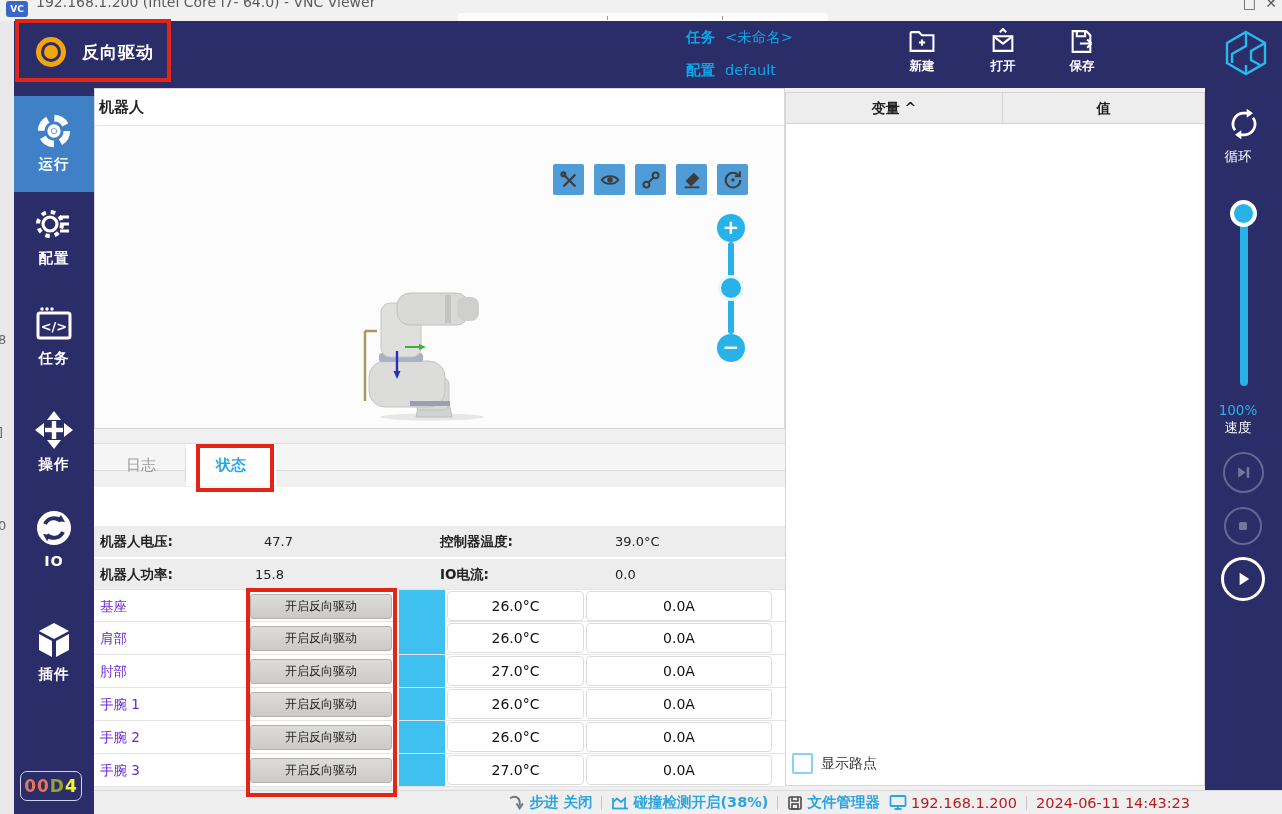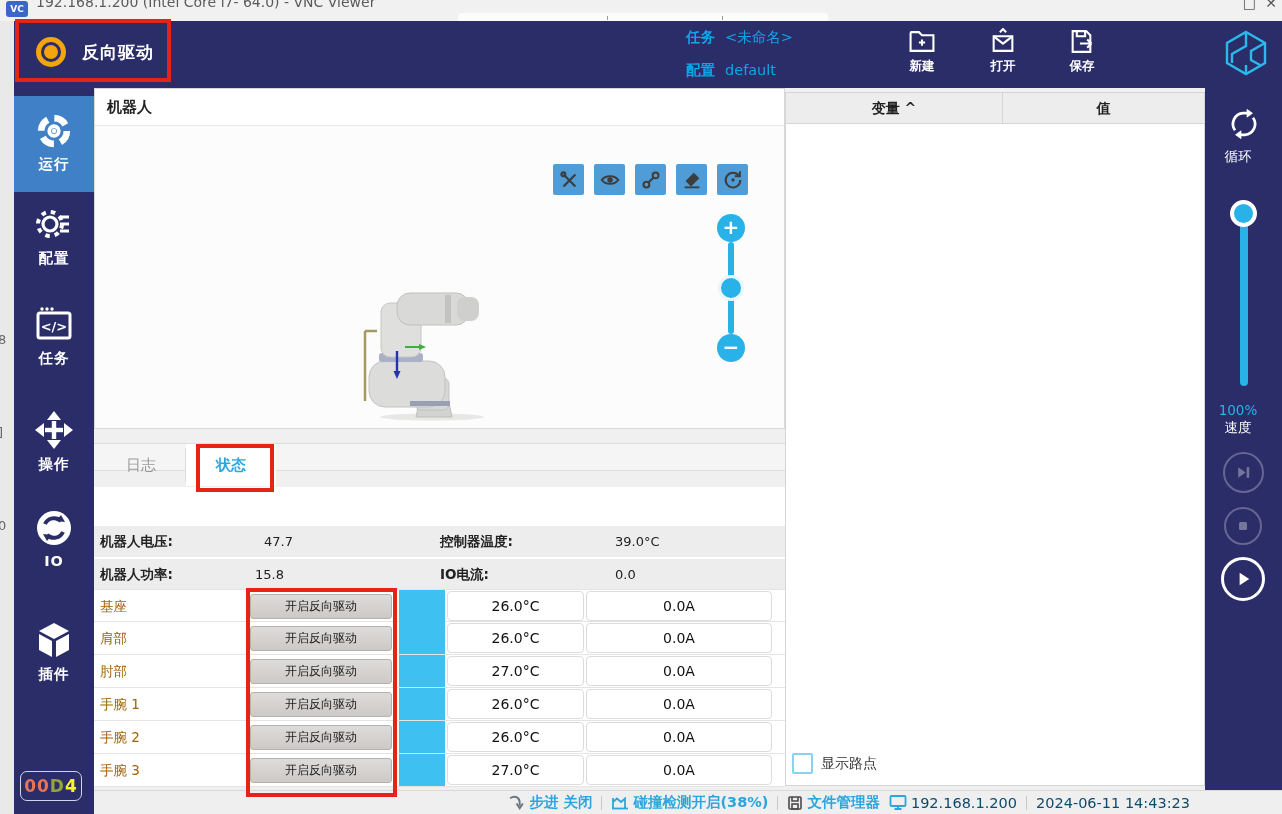--- a/index.html
+++ b/index.html
@@ -38,39 +38,39 @@
   .sb-item{position:absolute;left:0;width:80px;text-align:center;color:#fff;cursor:pointer}
   .sb-item svg{display:block;margin:0 auto}
   .sb-item .lbl{font-size:14.5px;font-weight:bold;margin-top:5px;letter-spacing:1px}
   .sb-item.active{background:#3f80c6;padding-top:16px;height:96px}
   #badge{position:absolute;left:6px;top:683px;width:62px;height:30px;border:1px solid #cfd4ee;border-radius:7px;
          text-align:center;line-height:28px;font-size:17px;font-weight:bold;letter-spacing:1px;background:#2a2d68}
   #badge .c1{color:#e4745c}#badge .c2{color:#98a23b}#badge .c3{color:#f5f523}
 
   
   #robot-panel{position:absolute;left:94px;top:88px;width:691px;height:341px;background:#fcfcfc;border:1px solid #d8d8d8}
-  .panel-title{height:37px;line-height:37px;padding-left:12px;font-size:15px;font-weight:bold;color:#222;
+  .panel-title{height:37px;line-height:37px;padding-left:4px;font-size:15px;font-weight:bold;color:#222;
                border-bottom:1px solid #e6e6e6;background:#fff}
   .tb-btn{position:absolute;width:31px;height:31px;background:#4f9cd7;border-radius:2px;display:flex;
           align-items:center;justify-content:center;cursor:pointer}
   .zoom-circle{position:absolute;width:28px;height:28px;border-radius:50%;background:#29b2e8;color:#fff;
                text-align:center;line-height:26px;font-size:20px;font-weight:bold;cursor:pointer}
   .zoom-track{position:absolute;width:6px;background:#29b2e8;border-radius:3px}
   .zoom-knob{position:absolute;width:26px;height:26px;border-radius:50%;background:#29b2e8;border:3px solid #e9f7fd;cursor:grab}
 
   
   #tabs{position:absolute;left:94px;top:443px;width:691px;height:28px;background:#f5f5f5;
         border-top:1px solid #ddd;border-bottom:1px solid #ddd}
   .tab{position:absolute;top:0;height:42px;line-height:42px;text-align:center;font-size:15px;cursor:pointer}
   .tab-sep{position:absolute;left:91px;top:4px;width:1px;height:34px;background:#ddd}
   #table-wrap{position:absolute;left:94px;top:487px;width:691px;height:300px;background:#fff}
   .info-row{position:absolute;left:0;width:691px;height:31px;background:#ededed;font-size:13px;line-height:31px}
   .info-row b{font-size:13.5px}
   .joint-row{position:absolute;left:0;width:691px;height:33px;background:#fff;border-bottom:1px solid #e4e4e4;font-size:13.5px}
-  .joint-row .jname{position:absolute;left:6px;line-height:33px;color:#a16207}
+  .joint-row .jname{position:absolute;left:6px;line-height:33px;color:#6d28d9}
   .jbtn{position:absolute;left:156px;top:4px;width:142px;height:25px;border:1px solid #b4b2b0;border-radius:3px;
         background:linear-gradient(#dedcda,#ccc9c7);font-size:12px;color:#222;text-align:center;line-height:23px;cursor:pointer}
   .jbar{position:absolute;left:305px;top:0;width:46px;height:32px;background:#3ec1f0}
   .jcell{position:absolute;top:1px;height:30px;border:1px solid #dcdcdc;border-radius:4px;background:#fff;
          text-align:center;line-height:28px;font-size:14px;color:#111}
   .jtemp{left:353px;width:137px}
   .jcurr{left:492px;width:186px}
 
   
   #varpanel{position:absolute;left:785px;top:92px;width:420px;height:694px;background:#fff;border:1px solid #d5d5d5}
@@ -89,21 +89,21 @@
               border:4px solid #fff;cursor:grab}
   .pb{position:absolute;border-radius:50%;display:flex;align-items:center;justify-content:center;cursor:pointer}
   .pb.dim{border:2px solid rgba(255,255,255,.28)}
   .pb.lit{border:3px solid #fff}
 
   
   #statusbar{position:absolute;left:94px;top:790px;width:1188px;height:24px;background:#efefef;border-top:1px solid #d9d9d9;
              display:flex;align-items:center;justify-content:flex-end;padding-right:92px;gap:9px;font-size:14.5px;white-space:nowrap}
   #statusbar .grp{display:inline-flex;align-items:center;gap:4px}
   .blue{color:#2aa5de;font-weight:bold}
-  .gray{color:#0c4a6e}
+  .gray{color:#b91c1c}
   .sep{width:1px;height:14px;background:#c9c9c9}
 
   
   .annot{position:absolute;border:4px solid #e42417;z-index:60;pointer-events:none}
 </style>
 </head>
 <body>
 
 <div id="app">
 

